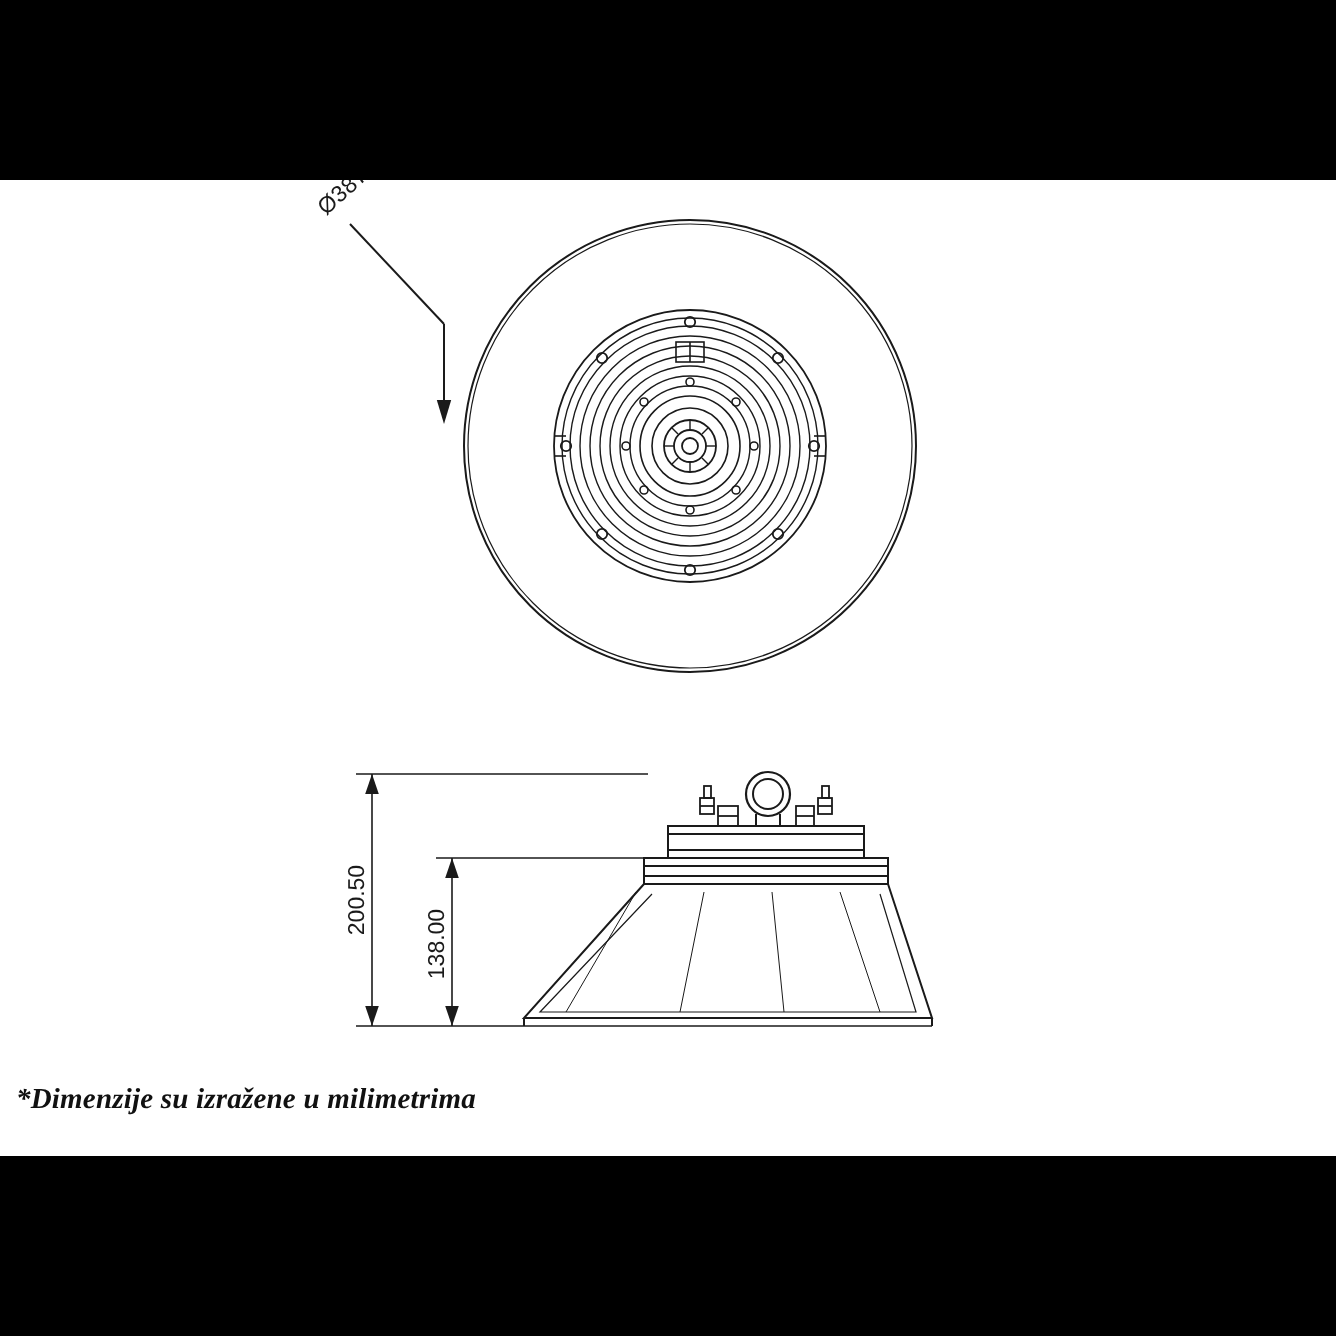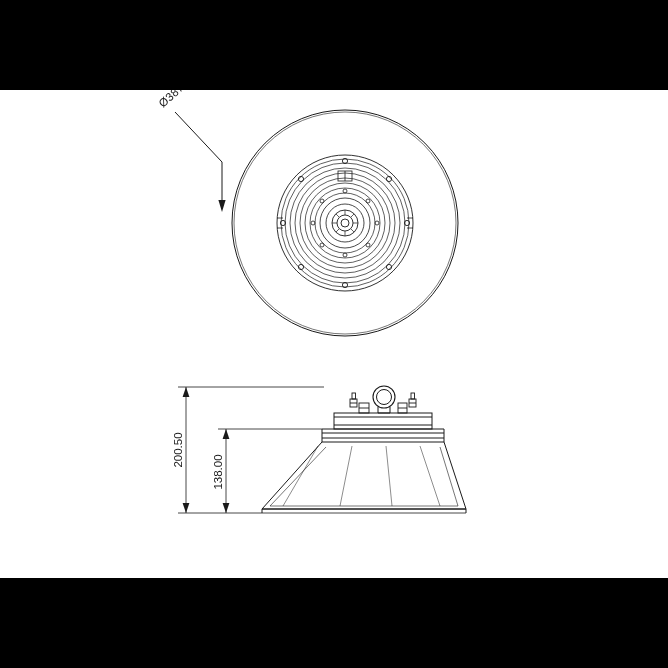--- a/index.html
+++ b/index.html
@@ -210,15 +210,16 @@
         <polygon points="226,339 222.6,349 229.4,349" fill="#1a1a1a" stroke="none"></polygon>
         <polygon points="226,423 222.6,413 229.4,413" fill="#1a1a1a" stroke="none"></polygon>
       </g>
 
       <text class="dim-label-rot-200" x="182" y="360" text-anchor="middle" transform="rotate(-90 182 360)">200.50</text>
 
       <text class="dim-label-rot-200" x="222" y="382" text-anchor="middle" transform="rotate(-90 222 382)">138.00</text>
 
     </svg>
 
+    <div class="footnote">*Dimenzije su izražene u milimetrima</div>
 
   </div>
 </div>
 
 </body></html>

